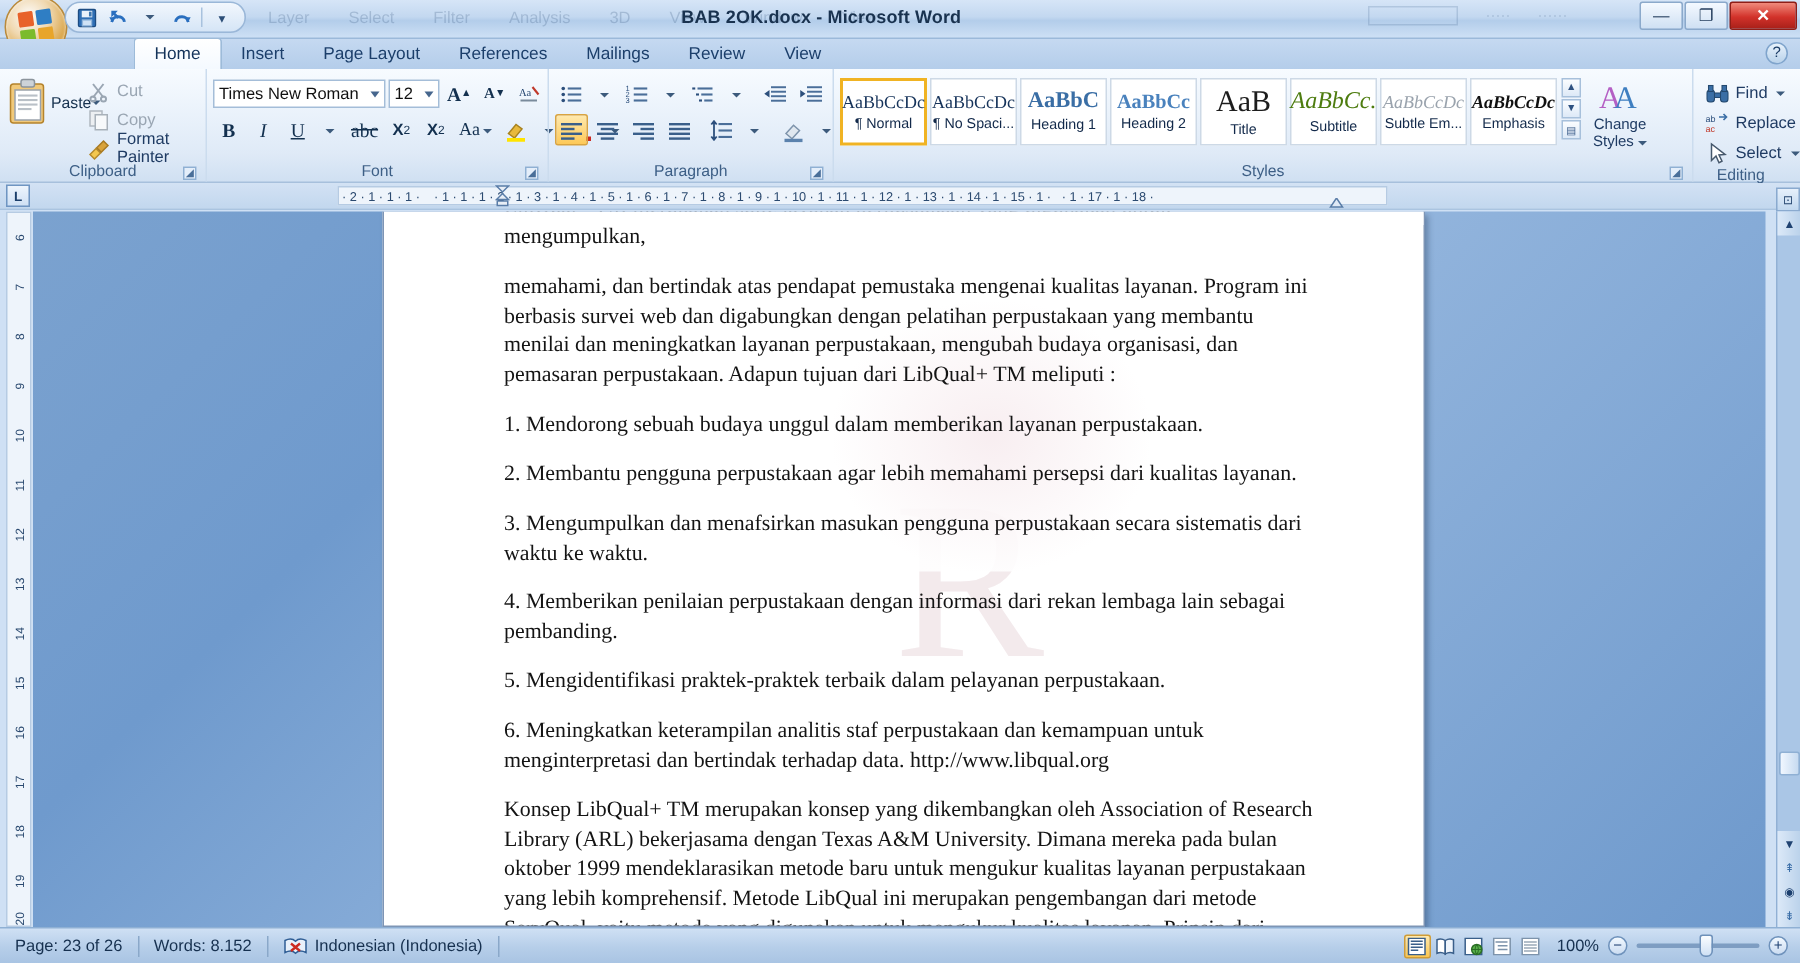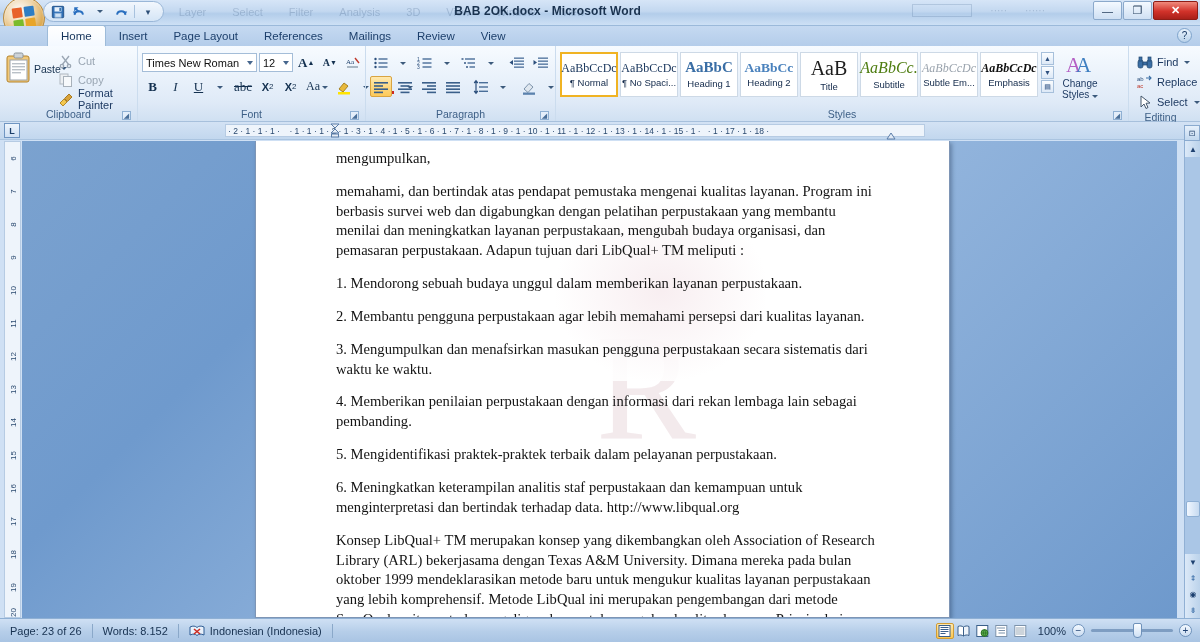--- a/index.html
+++ b/index.html
@@ -71,21 +71,21 @@
     position:absolute; left:0; top:26px; width:1200px; height:20px;
     background: linear-gradient(to bottom,#c5d9f1,#b4cdea);
     display:flex; align-items:flex-end; padding-left:47px;
   }
   .tab {
     padding:3px 13px 3px 13px; font-size:11.5px; color:#1c3f6b; cursor:default;
     border-radius:3px 3px 0 0; line-height:14px;
   }
   .tab.active {
     background: linear-gradient(to bottom,#ffffff,#f4f9ff);
-    border:1px solid #9dbbd9; border-bottom:none; color:#14335a;
+    border:1px solid #9dbbd9; border-bottom:none; color:#14335a;margin-left:42px;
   }
   .help-btn {
     position:absolute; right:8px; top:2px; width:15px; height:15px; border-radius:50%;
     background:linear-gradient(to bottom,#e8f2fc,#b9d2ea); border:1px solid #7fa4cc;
     display:flex; align-items:center; justify-content:center; font-size:10px; color:#1b3c66;
   }
 
   
   .ribbon {
     position:absolute; left:0; top:46px; width:1200px; height:76px;

